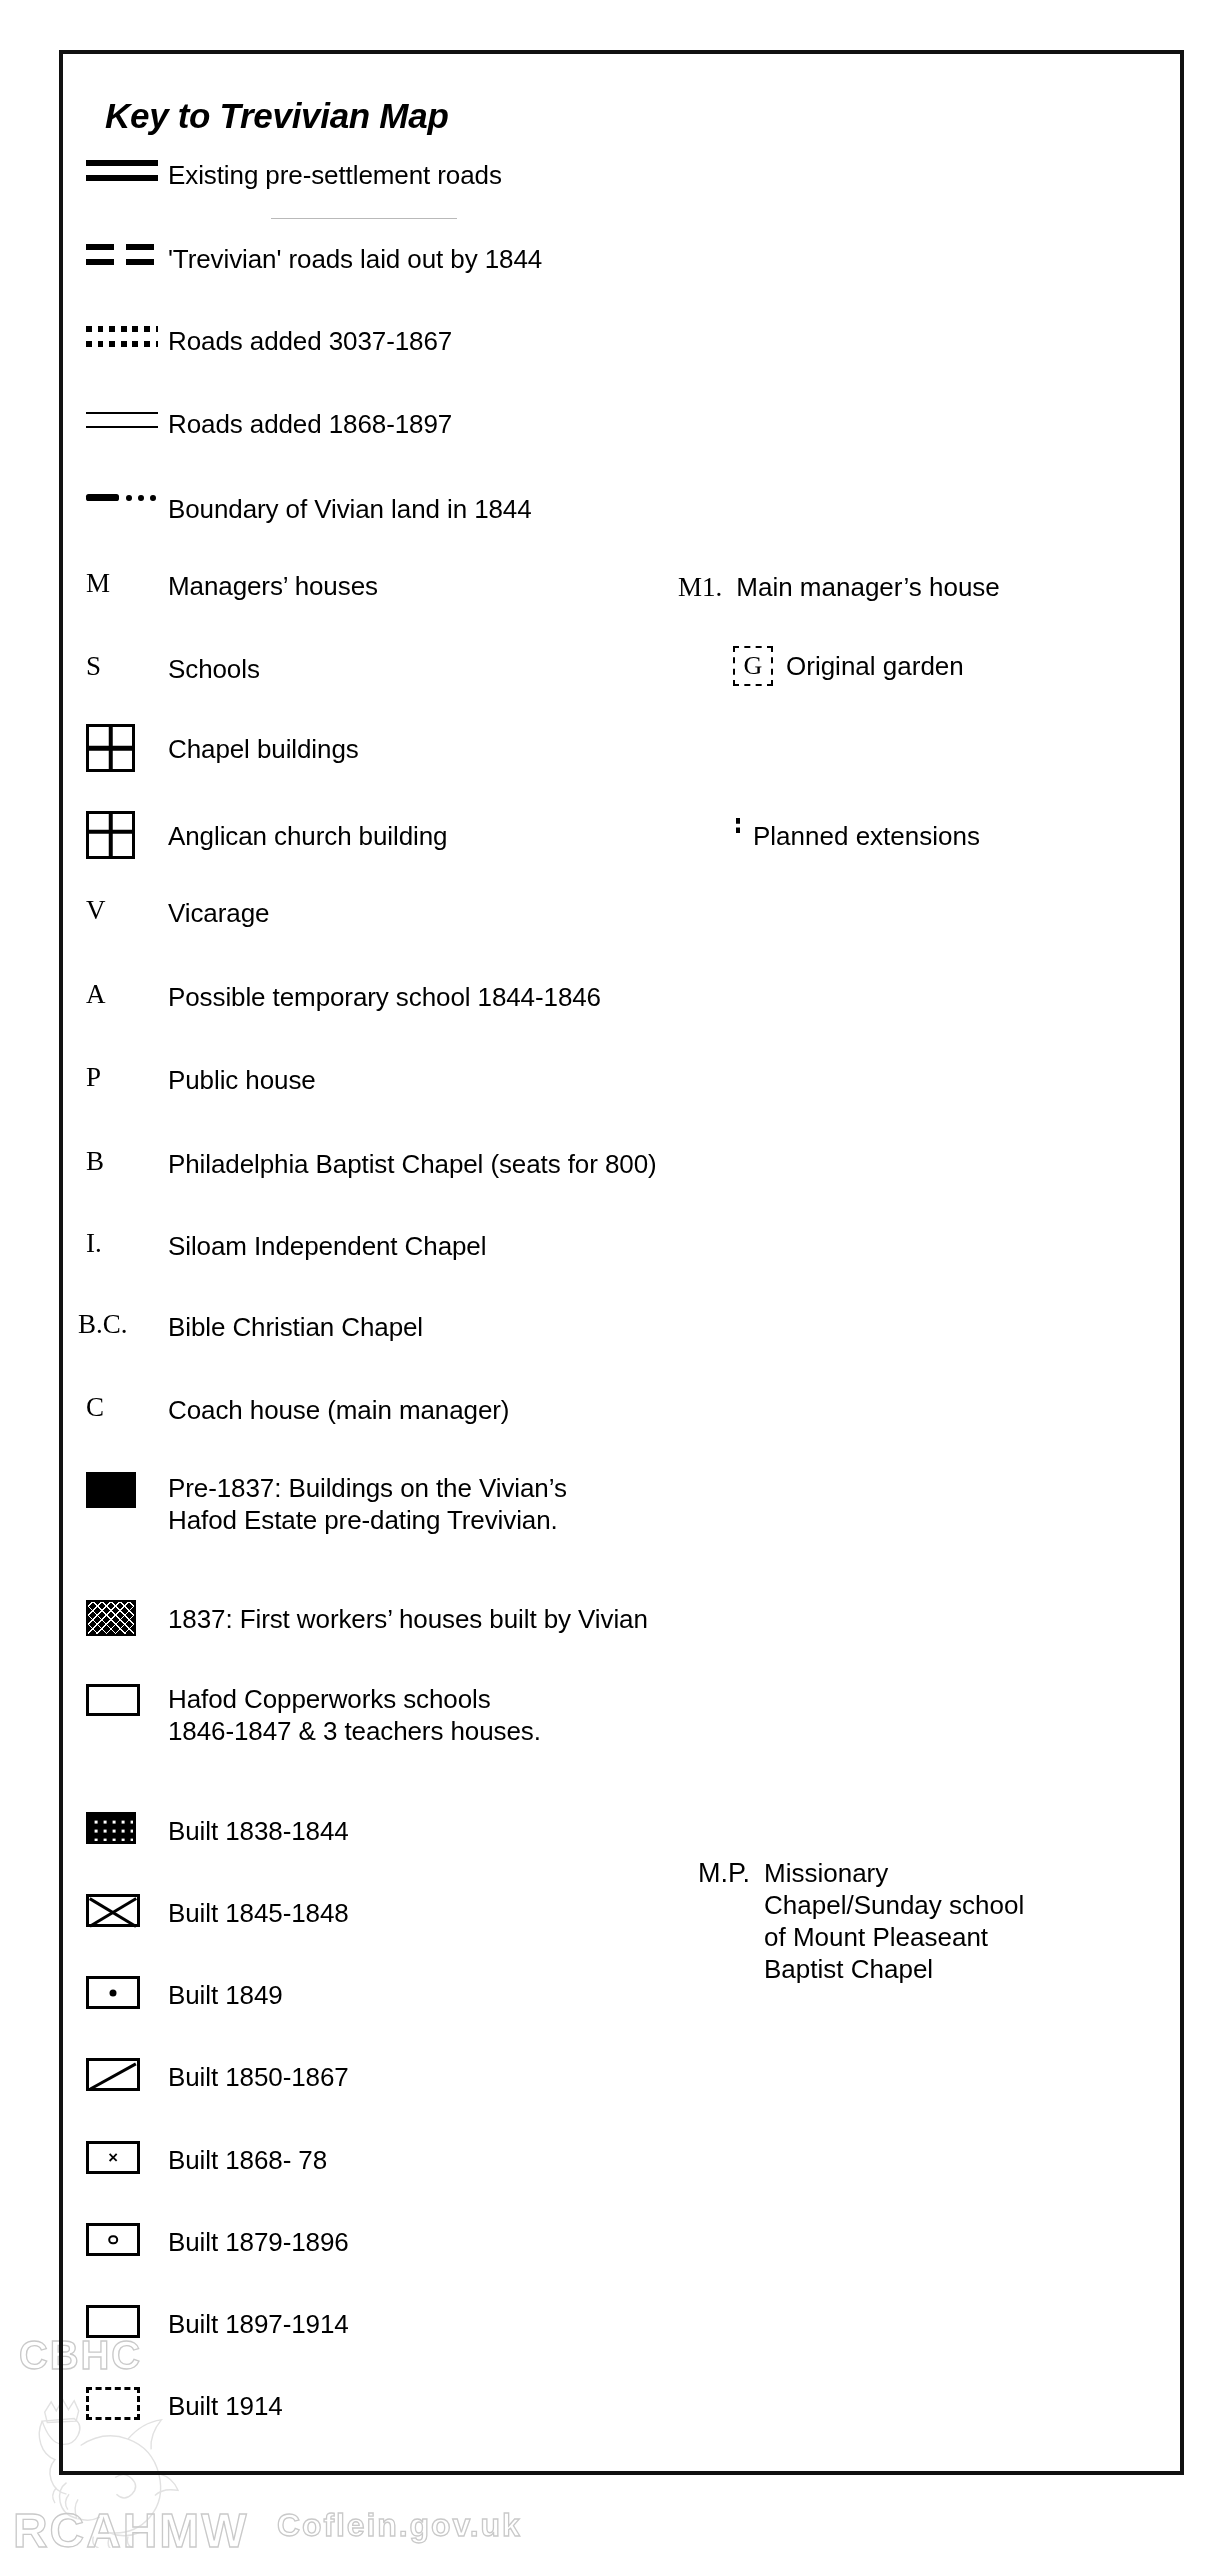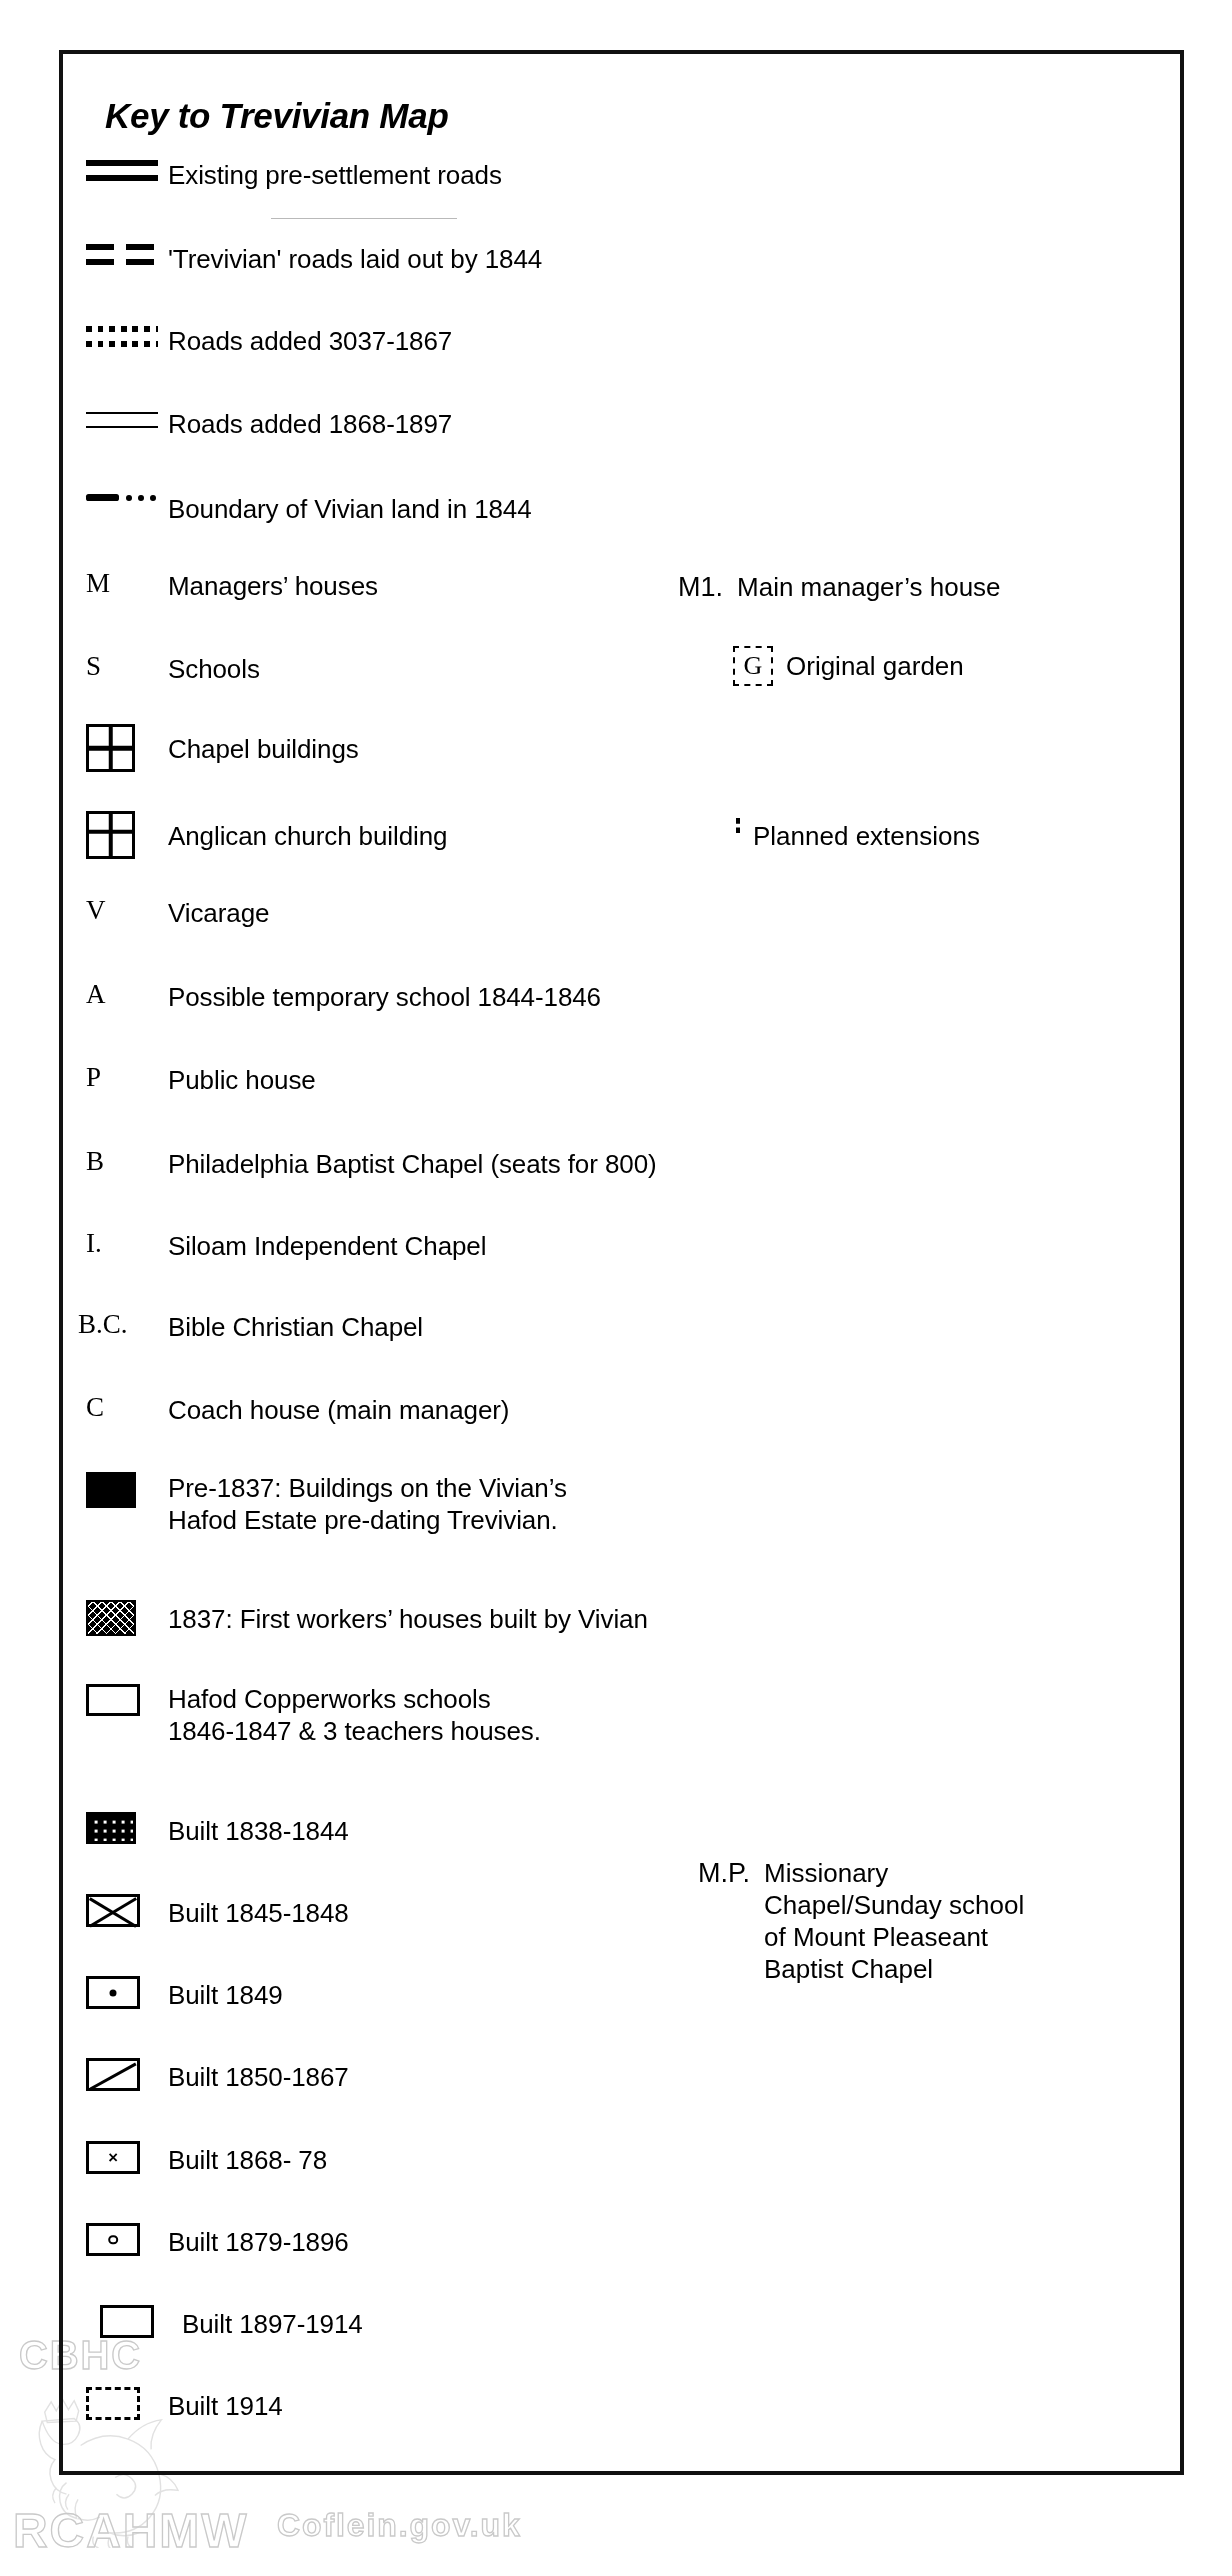--- a/index.html
+++ b/index.html
@@ -269,21 +269,21 @@
     font-size: 16.7px; font-weight: bold; line-height: 16.7px;
   }
 
   
   .rcol {
     position: absolute;
     display: flex;
     align-items: flex-start;
   }
   .rcol .code {
-    font-family: Liberation Sans, sans-serif;
+    font-family: Liberation Serif, serif;
     font-size: 27px;
     line-height: 32px;
     flex: 0 0 auto;
     margin-right: 14px;
     white-space: nowrap;
   }
   .rcol .code-sans {
     font-family: "Liberation Sans", sans-serif;
   }
   .rcol .rlabel {
@@ -556,21 +556,21 @@
 
   <div class="row" style="left:0px; top:2173px;">
     <div class="sym">
       <div class="sw sw-rect">
           <span class="cring"></span>
         </div>
     </div>
     <div class="label" style="margin-top:2.6px;">Built 1879-1896</div>
   </div>
 
-  <div class="row" style="left:14px; top:2255px;">
+  <div class="row" style="left:0px; top:2255px;">
     <div class="sym">
       <div class="sw sw-rect"></div>
     </div>
     <div class="label" style="margin-top:2.6px;">Built 1897-1914</div>
   </div>
 
   <div class="row" style="left:0px; top:2337px;">
     <div class="sym">
       <div class="sw sw-rect dashed"></div>
     </div>

